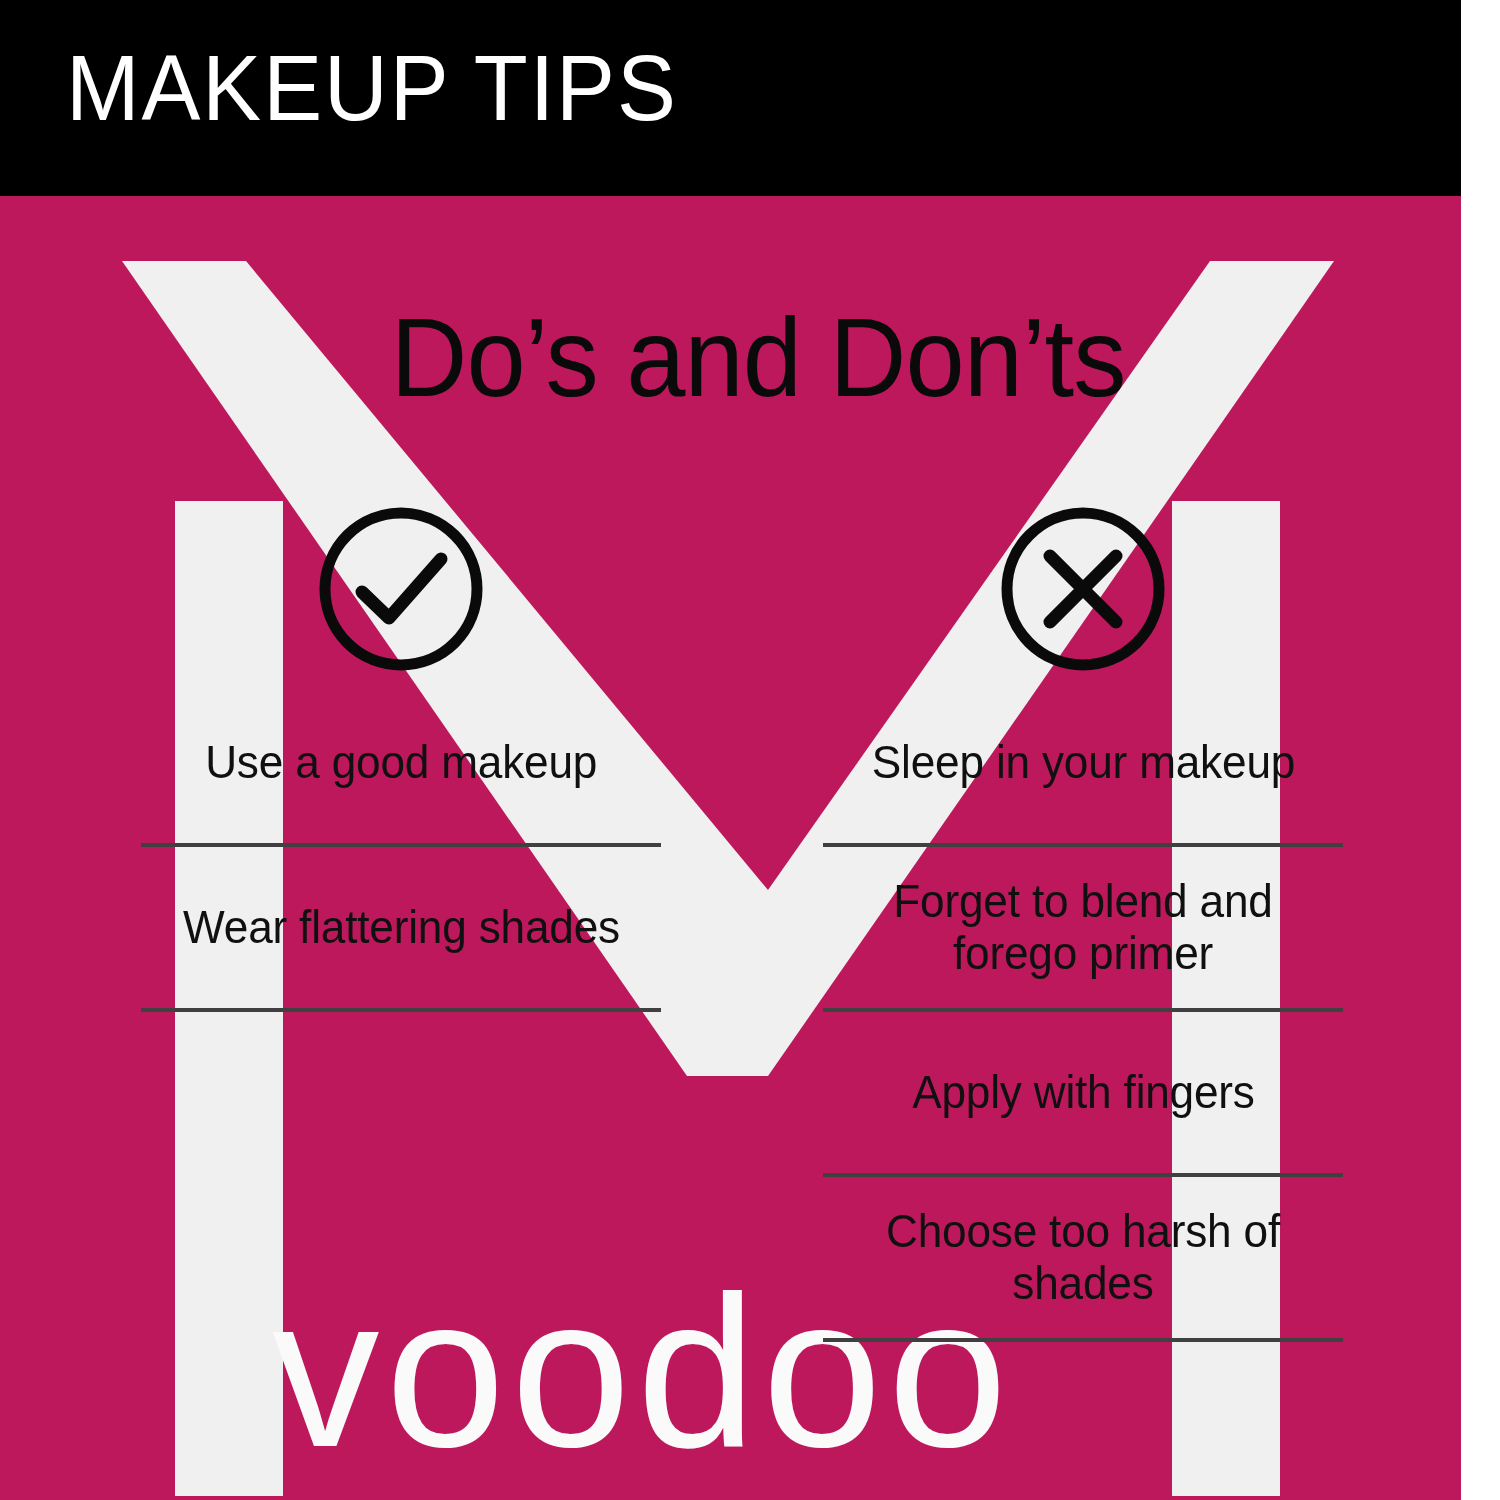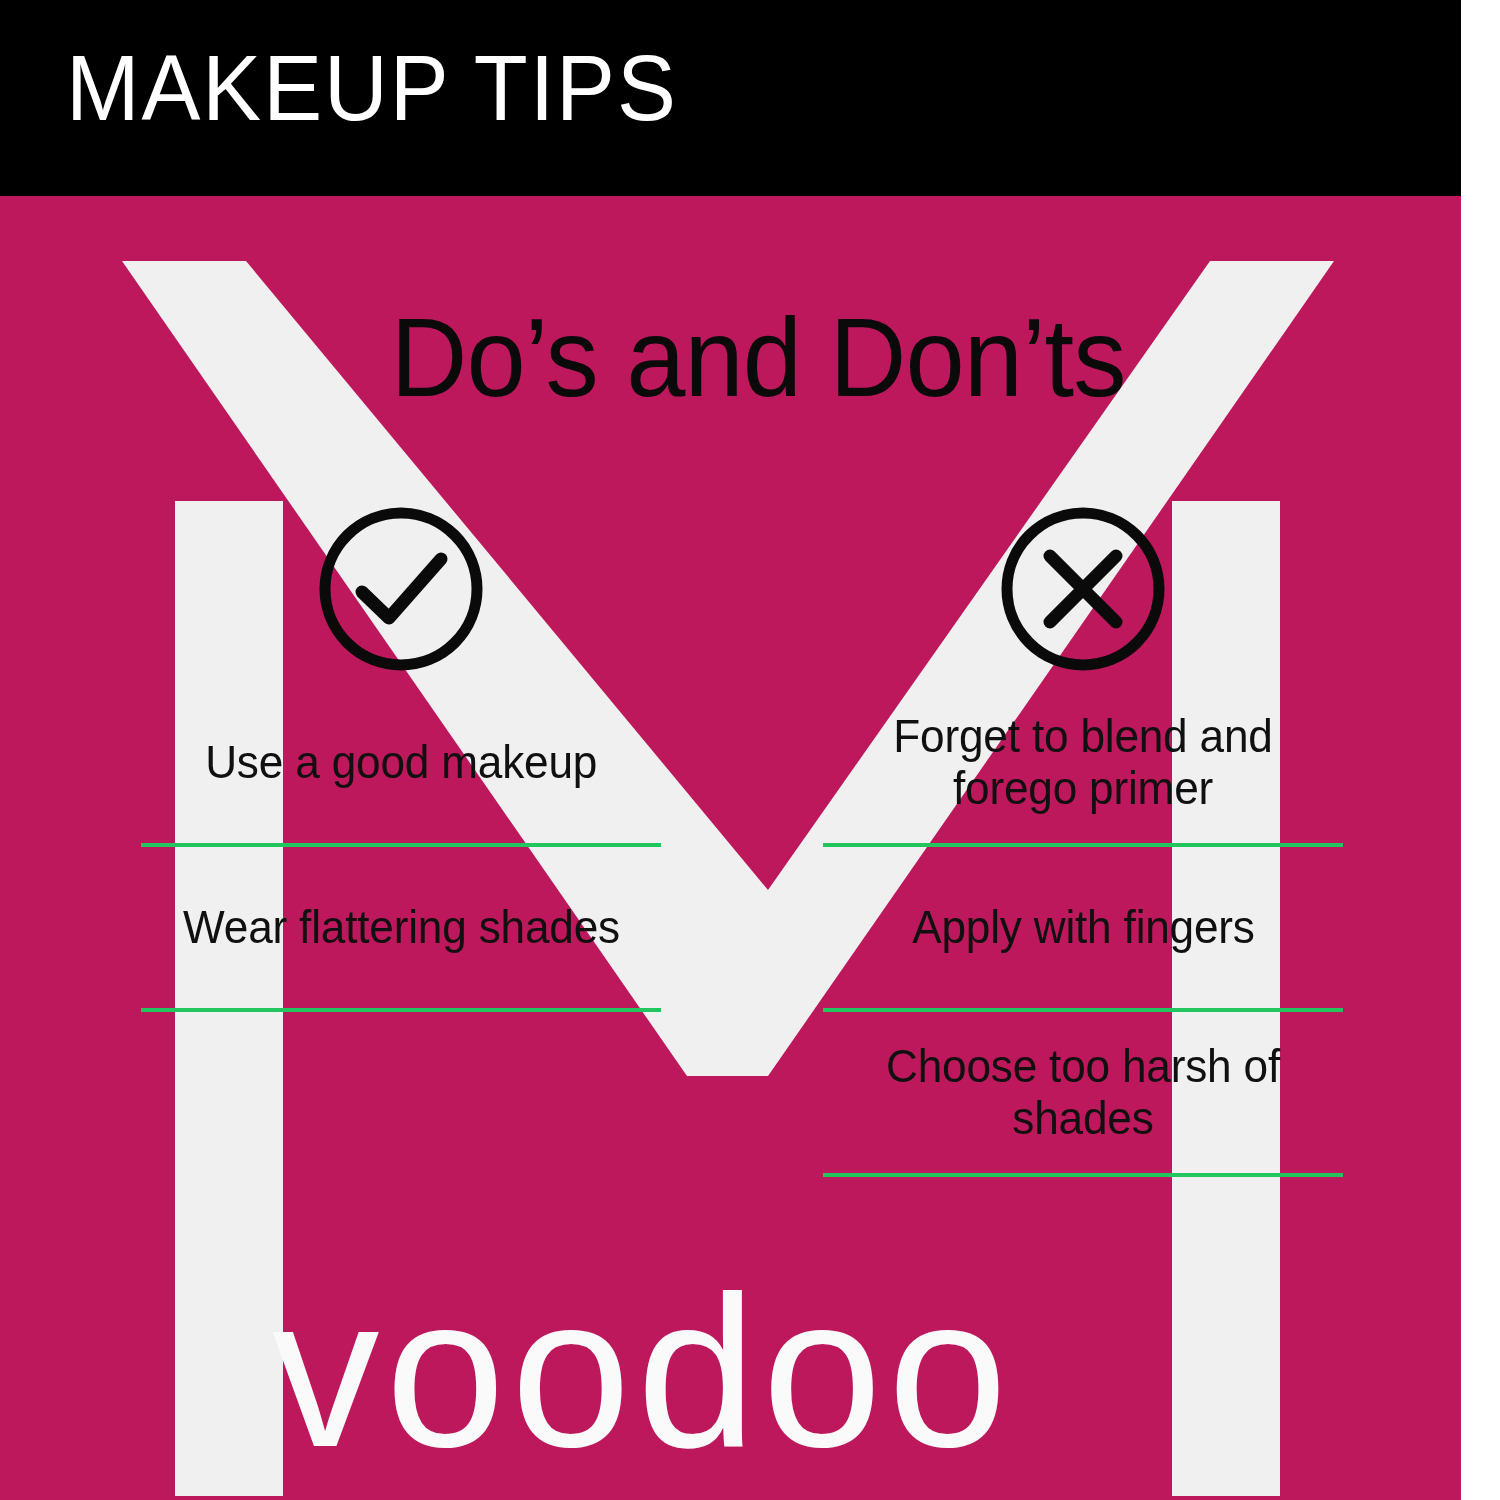--- a/index.html
+++ b/index.html
@@ -118,21 +118,21 @@
 
   .rows { position: relative; width: 520px; }
 
   .row {
     position: relative;
     box-sizing: border-box;
     display: flex;
     align-items: center;
     justify-content: center;
     text-align: center;
-    border-bottom: 4px solid #22c55e;
+    border-bottom: 4px solid #404040;
   }
   .row-h1 { height: 165px; }
   .row-h2 { height: 165px; }
 
   .row-text {
     font-family: "Liberation Sans", sans-serif;
     font-size: 46px;
     font-weight: 300;
     color: #101010;
     line-height: 1.12;
@@ -193,20 +193,23 @@
     <div class="column" id="column-donts">
 
       <div class="column-icon">
         <svg width="172" height="172" viewBox="0 0 172 172">
           <circle cx="86" cy="86" r="76" fill="none" stroke="#0a0a0a" stroke-width="11"></circle>
           <path d="M 53 53 L 119 119 M 119 53 L 53 119" fill="none" stroke="#0a0a0a" stroke-width="13" stroke-linecap="round"></path>
         </svg>
       </div>
 
       <div class="rows">
+        <div class="row row-h1">
+          <span class="row-text">Sleep in your makeup</span>
+        </div>
         <div class="row row-h2">
           <span class="row-text">Forget to blend and forego primer</span>
         </div>
         <div class="row row-h2">
           <span class="row-text">Apply with fingers</span>
         </div>
         <div class="row row-h2">
           <span class="row-text">Choose too harsh of shades</span>
         </div>
       </div>

